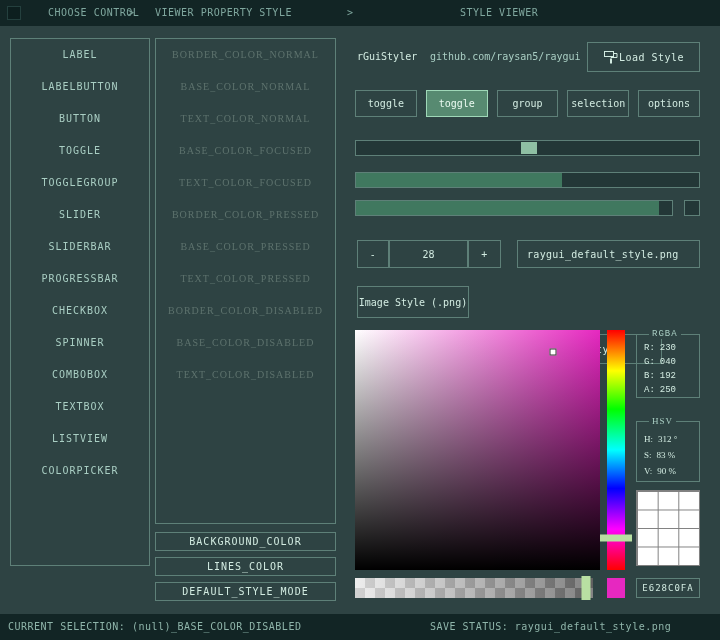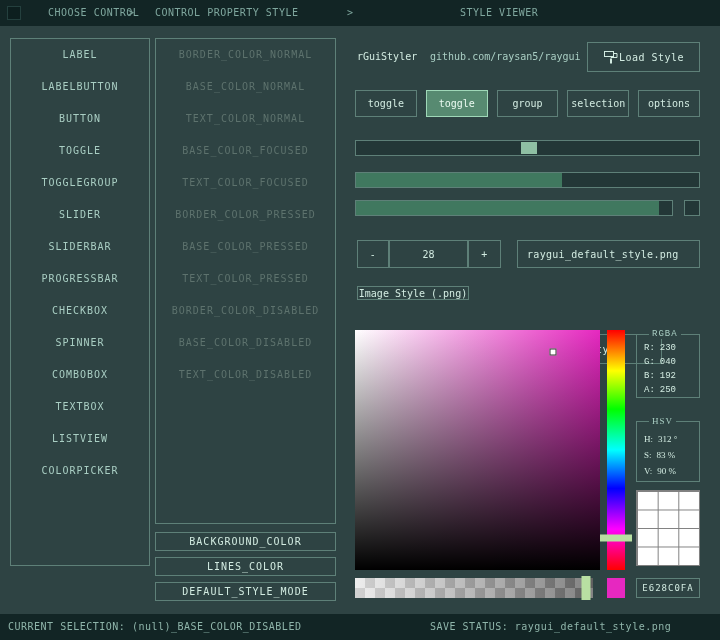--- a/index.html
+++ b/index.html
@@ -33,21 +33,21 @@
   .app-icon{ position:absolute; left:7px; top:6px; width:14px; height:14px; background:#0d1f1f; border:1px solid #24403e; }
   .statusbar{ left:0; top:614px; width:720px; height:26px; background:var(--bar-bg); }
   .statusbar span{ position:absolute; line-height:26px; font-size:10px; letter-spacing:.5px; color:#8fb5aa; white-space:nowrap; }
   .status-left{ left:8px; } .status-right{ left:430px; }
 
   
   .list-panel{ border:1px solid var(--border); }
   .controls-panel{ left:10px; top:38px; width:140px; height:528px; }
   .props-panel{ left:155px; top:38px; width:181px; height:486px; }
   .list-item{ height:32px; line-height:32px; text-align:center; font-size:10px; letter-spacing:1px; color:var(--text); cursor:pointer; white-space:nowrap; overflow:hidden; }
-  .props-panel .list-item{ color:var(--text-dim); }
+  .props-panel .list-item{ color:var(--text-dim);font-family:Liberation Serif, serif; }
 
   
   .style-btn{ left:155px; width:181px; height:19px; border:1px solid var(--border); color:var(--text-bright); font-size:10px; letter-spacing:1px; text-align:center; line-height:17px; cursor:pointer; }
   .btn-bg{ top:532px; } .btn-lines{ top:557px; } .btn-default{ top:582px; }
 
   
   .btn{ border:1px solid var(--border); background:var(--bg); color:var(--text-bright); display:flex; align-items:center; justify-content:center; font-size:10px; letter-spacing:.5px; cursor:pointer; white-space:nowrap; }
 
   .app-name{ left:357px; top:42px; height:30px; line-height:30px; font-size:10px; color:var(--text-bright); }
   .repo-link{ left:430px; top:42px; height:30px; line-height:30px; font-size:10px; color:var(--text); cursor:pointer; }
@@ -65,21 +65,21 @@
   .progressbar{ left:355px; top:200px; width:318px; height:16px; background:var(--track); border:1px solid var(--border); }
   .bar-fill{ height:100%; background:var(--fill); }
   .checkbox{ left:684px; top:200px; width:16px; height:16px; background:var(--track); border:1px solid var(--border); cursor:pointer; }
 
   
   .spinner-minus{ left:357px; top:240px; width:32px; height:28px; }
   .spinner-value{ left:389px; top:240px; width:79px; height:28px; border:1px solid var(--border); color:var(--text-bright); display:flex; align-items:center; justify-content:center; font-size:10px; cursor:text; }
   .spinner-plus{ left:468px; top:240px; width:33px; height:28px; }
   .filename-box{ left:517px; top:240px; width:183px; height:28px; border:1px solid var(--border); color:var(--text-bright); font-size:10px; display:flex; align-items:center; padding-left:9px; letter-spacing:.3px; cursor:text; white-space:nowrap; overflow:hidden;text-align:center; }
 
-  .image-style-btn{ left:357px; top:286px; width:112px; height:14px; letter-spacing:0; }
+  .image-style-btn{ left:357px; top:286px; width:112px; height:32px; letter-spacing:0; }
   .page-box{ left:469px; top:286px; width:38px; height:30px; border:1px solid var(--border); color:var(--text-bright); display:flex; align-items:center; justify-content:center; font-size:10px; cursor:pointer;margin-top:45px; }
   .save-btn{ left:517px; top:286px; width:145px; height:30px;margin-top:48px; }
 
   
   .colorpicker{ left:355px; top:330px; width:245px; height:240px; cursor:crosshair;
     background: linear-gradient(to bottom, rgba(0,0,0,0) 0%, #000 100%),
                 linear-gradient(to right, #fff 0%, #e628c0 100%); }
   .picker-cursor{ position:absolute; width:7px; height:7px; background:#fff; border:1px solid #333; transform:translate(-50%,-50%); }
   .huebar{ left:607px; top:330px; width:18px; height:240px; cursor:pointer;
     background: linear-gradient(to bottom, #ff0000 0%, #ffff00 17%, #00ff00 33%, #00ffff 50%, #0000ff 66%, #ff00ff 83%, #ff0000 100%); }
@@ -110,21 +110,21 @@
 </style>
 </head>
 <body>
 
 <div class="screen">
 
   <div class="topbar">
     <div class="app-icon"></div>
     <span class="crumb c1">CHOOSE CONTROL</span>
     <span class="s1">&gt;</span>
-    <span class="crumb c2">CONTROL PROPERTY STYLE</span>
+    <span class="crumb c2">VIEWER PROPERTY STYLE</span>
     <span class="s2">&gt;</span>
     <span class="crumb c3">STYLE VIEWER</span>
   </div>
 
   <div class="list-panel controls-panel">
       <div class="list-item">LABEL</div>
       <div class="list-item">LABELBUTTON</div>
       <div class="list-item">BUTTON</div>
       <div class="list-item">TOGGLE</div>
       <div class="list-item">TOGGLEGROUP</div>

